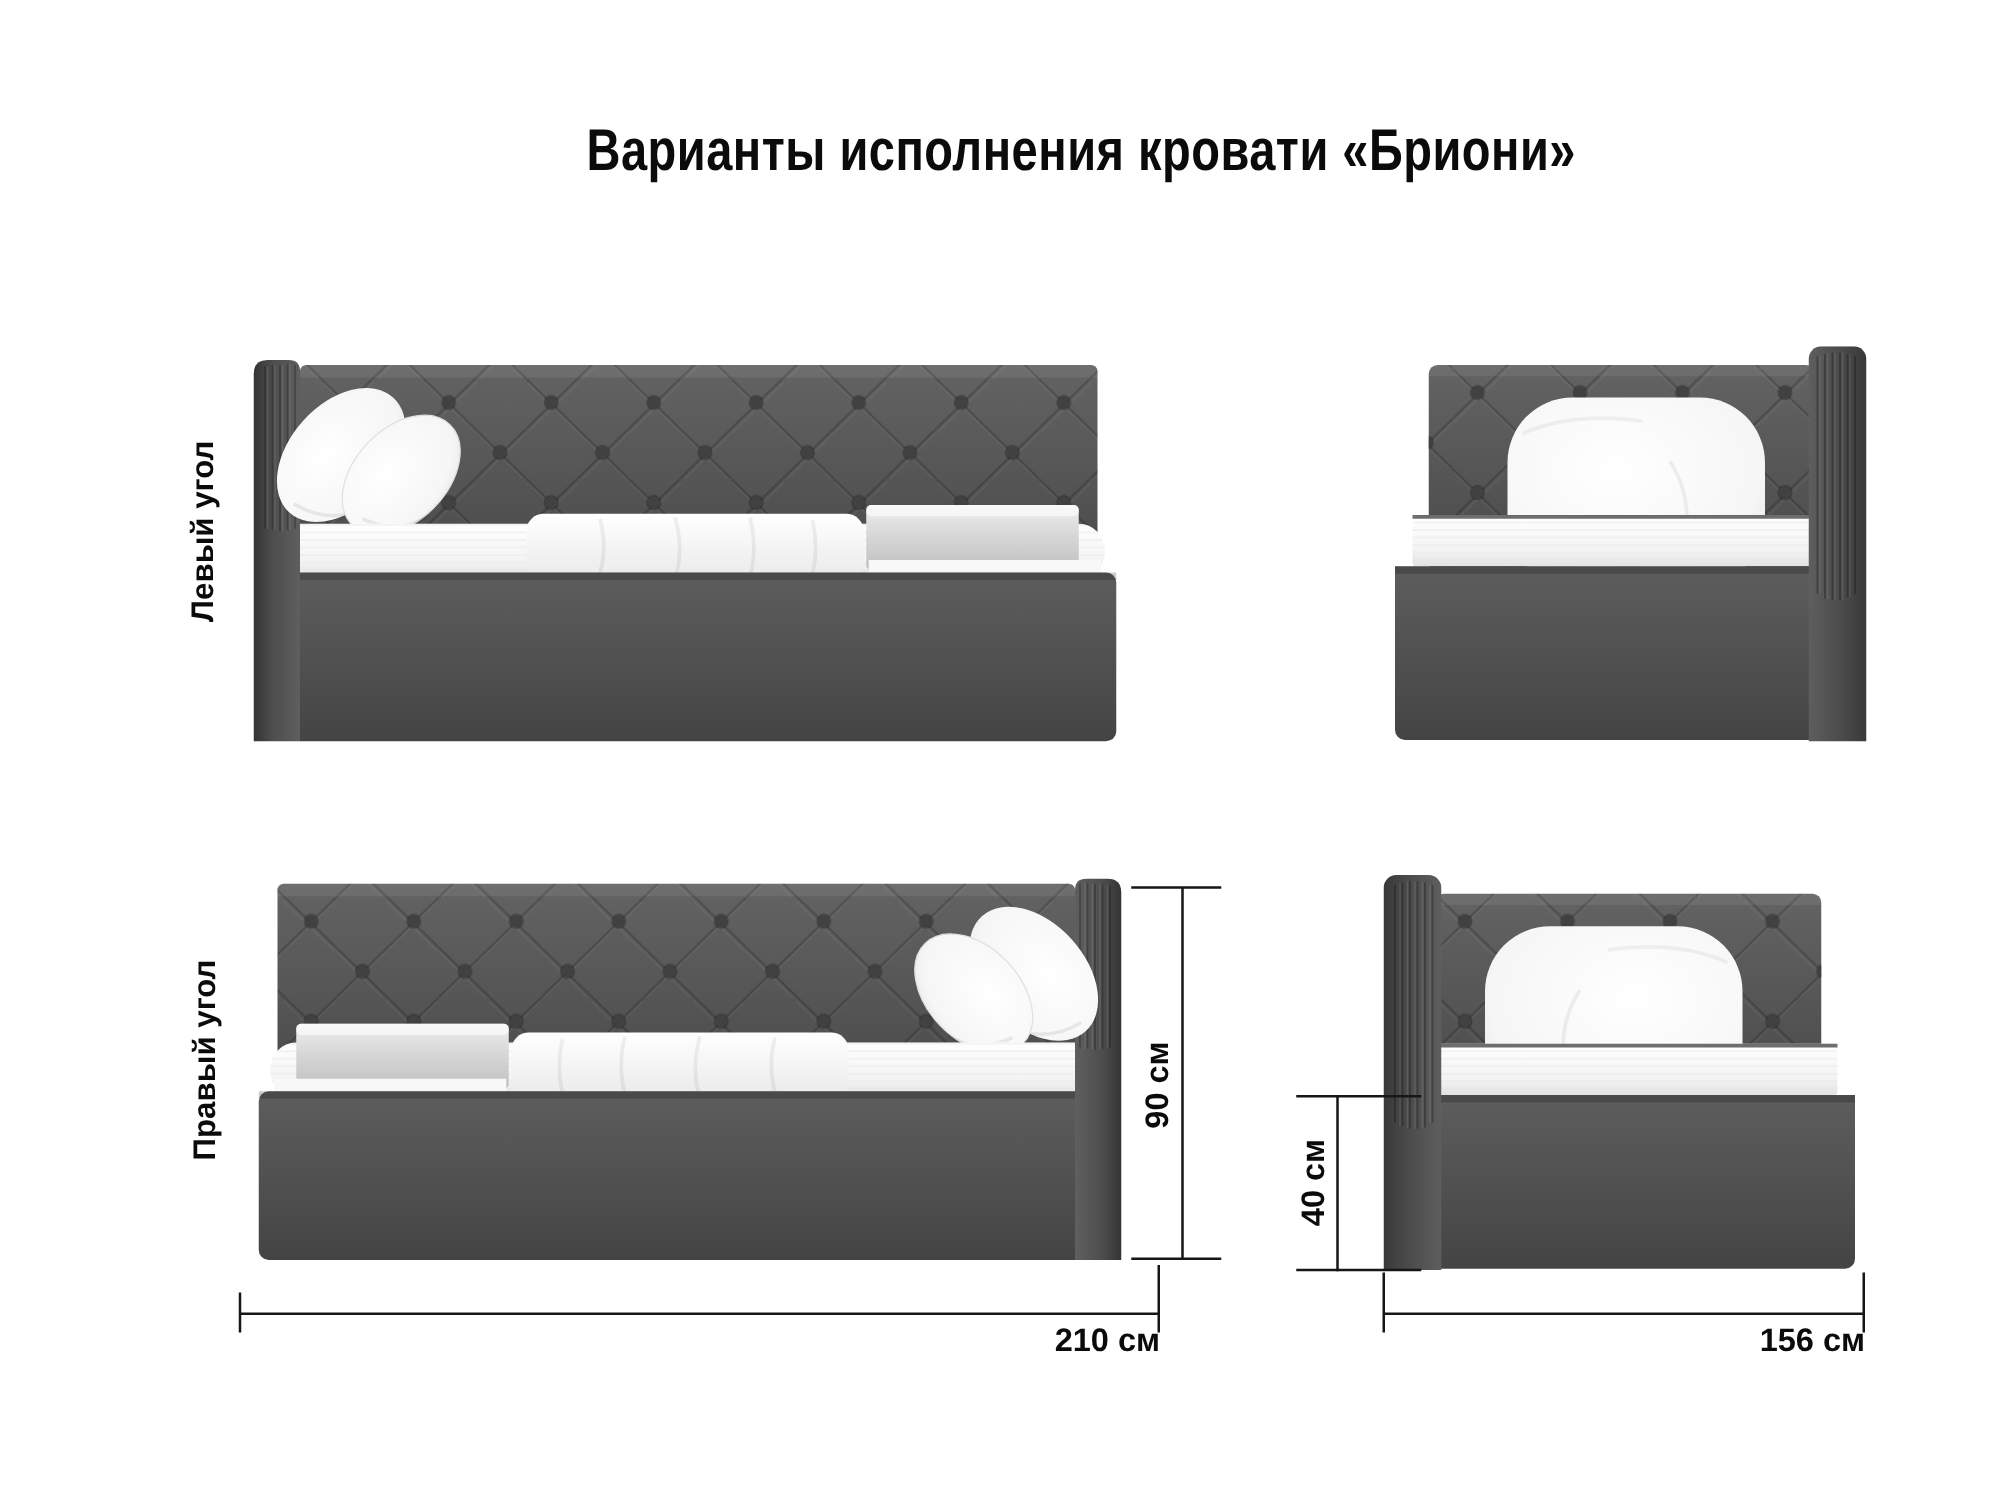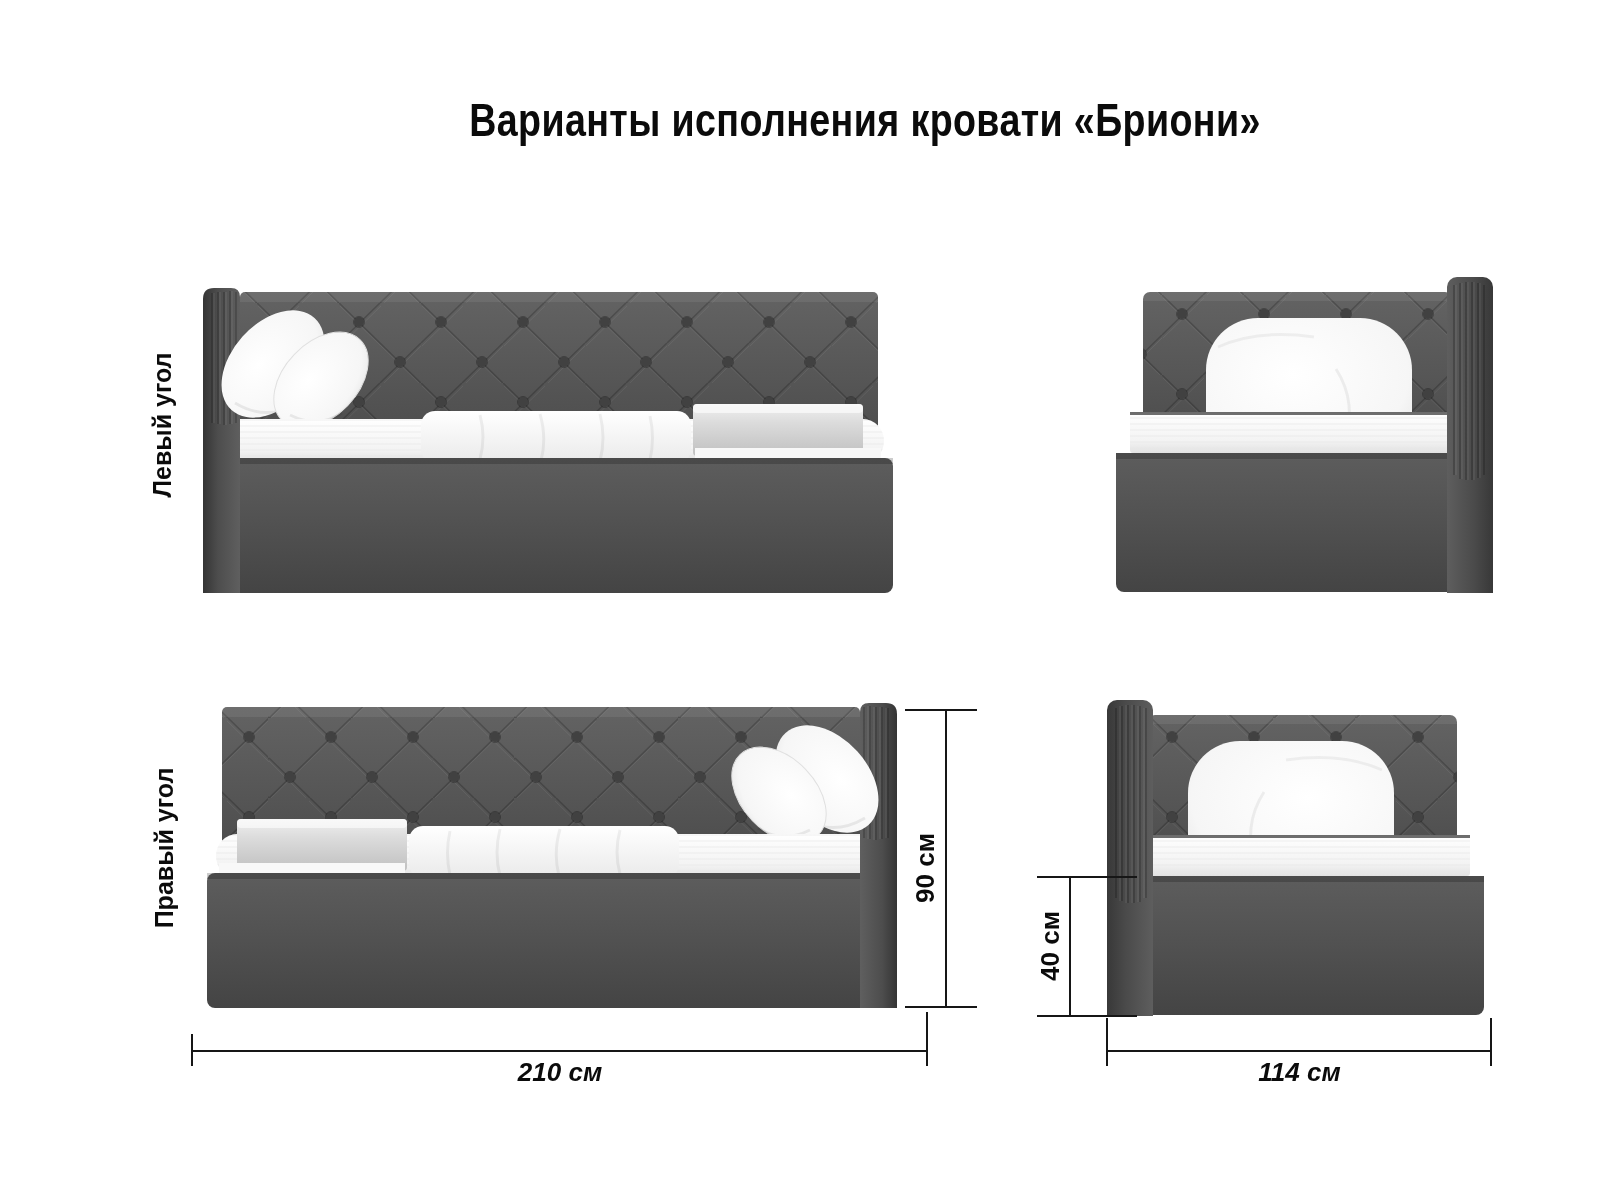--- a/index.html
+++ b/index.html
@@ -30,21 +30,21 @@
   .bed.b1{left:195px;top:285px;width:710px;height:310px;}
   .bed.b2{left:1100px;top:277px;width:395px;height:318px;}
   .bed.b3{left:195px;top:700px;width:710px;height:310px;}
   .bed.b4{left:1105px;top:700px;width:395px;height:318px;}
 
   .dline{position:absolute;background:var(--color-line,#161616);}
   .dim-text{
     position:absolute;font-size:26px;font-weight:bold;
     color:var(--color-text,#0b0b0b);white-space:nowrap;
   }
-  .dim-text.h{text-align:center;font-style:italic;}
+  .dim-text.h{text-align:right;}
   .dim-text.v{
     width:150px;height:30px;line-height:30px;text-align:center;
     transform:rotate(-90deg);
   }
   svg{display:block;}
 </style>
 </head>
 <body>
 
 <div class="canvas">
@@ -207,16 +207,16 @@
     <div class="dline" style="left:1069px;top:877px;width:2px;height:140px;"></div>
     <div class="dline" style="left:1037px;top:876px;width:100px;height:2px;"></div>
     <div class="dline" style="left:1037px;top:1015px;width:100px;height:2px;"></div>
     <div class="dim-text v" style="left:975px;top:931px;">40 см</div>
   </div>
 
   <div>
     <div class="dline" style="left:1107px;top:1050px;width:385px;height:2px;"></div>
     <div class="dline" style="left:1106px;top:1018px;width:2px;height:48px;"></div>
     <div class="dline" style="left:1490px;top:1018px;width:2px;height:48px;"></div>
-    <div class="dim-text h" style="left:1107px;top:1057px;width:385px;">114 см</div>
+    <div class="dim-text h" style="left:1107px;top:1057px;width:385px;">156 см</div>
   </div>
 
 </div>
 
 </body></html>

